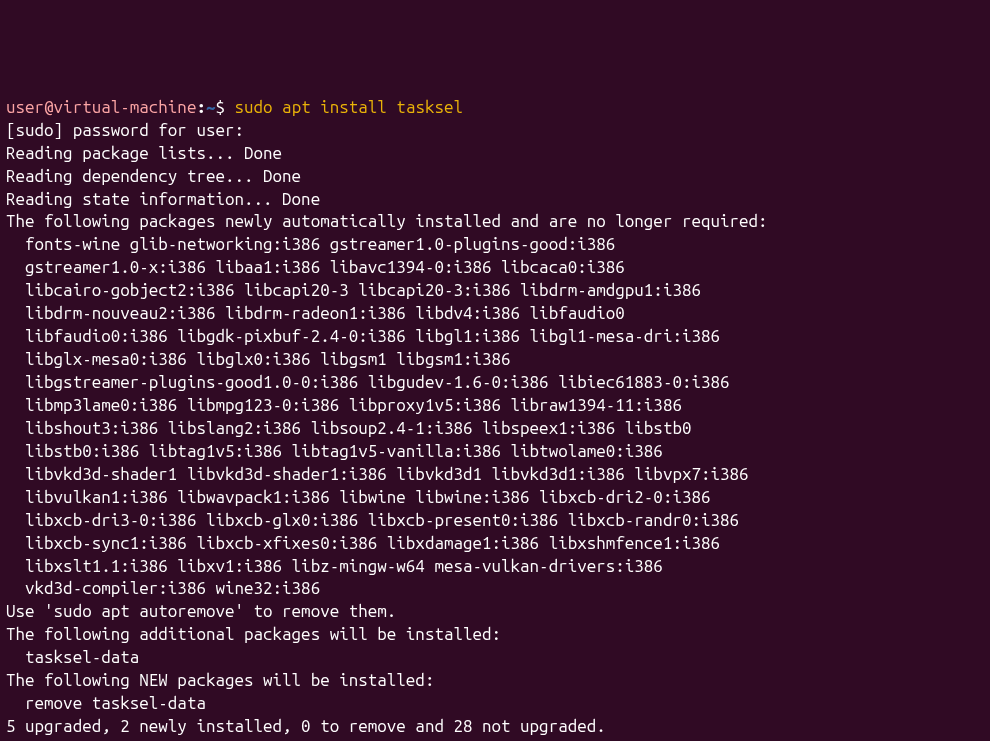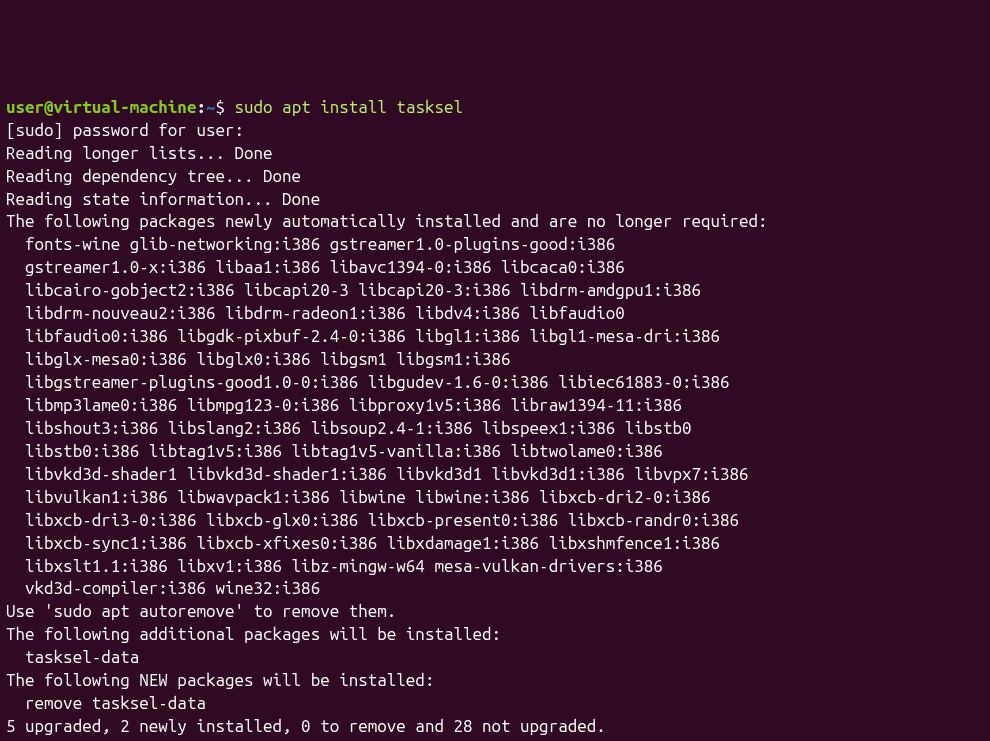--- a/index.html
+++ b/index.html
@@ -13,49 +13,49 @@
       font-family: 'Ubuntu Mono', 'DejaVu Sans Mono', 'Courier New', monospace;
       font-size: 17px;
       line-height: 1.35;
       padding: 4px 6px;
       width: 990px;
       height: 741px;
       overflow: hidden;
       white-space: pre;
     }
     .prompt-user {
-      color: #84cc16;
-      font-weight: bold;
+      color: #fca5a5;
+      font-weight: normal;
     }
     .prompt-colon {
       color: #ffffff;
       font-weight: bold;
     }
     .prompt-path {
       color: #3465a4;
       font-weight: bold;
     }
     .prompt-dollar {
       color: #ffffff;
     }
     .command {
-      color: #bef264;
+      color: #eab308;
     }
     .output-line {
       color: #ffffff;
     }
   </style>
 </head>
 <body>
 
 
 
 <div><span><span class="prompt-user">user@virtual-machine</span><span class="prompt-colon">:</span><span class="prompt-path">~</span><span class="prompt-dollar">$ </span><span class="command">sudo apt install tasksel</span></span>
 <span class="output-line">[sudo] password for user:</span>
-<span class="output-line">Reading longer lists... Done</span>
+<span class="output-line">Reading package lists... Done</span>
 <span class="output-line">Reading dependency tree... Done</span>
 <span class="output-line">Reading state information... Done</span>
 <span class="output-line">The following packages newly automatically installed and are no longer required:</span>
 <span class="output-line">  fonts-wine glib-networking:i386 gstreamer1.0-plugins-good:i386</span>
 <span class="output-line">  gstreamer1.0-x:i386 libaa1:i386 libavc1394-0:i386 libcaca0:i386</span>
 <span class="output-line">  libcairo-gobject2:i386 libcapi20-3 libcapi20-3:i386 libdrm-amdgpu1:i386</span>
 <span class="output-line">  libdrm-nouveau2:i386 libdrm-radeon1:i386 libdv4:i386 libfaudio0</span>
 <span class="output-line">  libfaudio0:i386 libgdk-pixbuf-2.4-0:i386 libgl1:i386 libgl1-mesa-dri:i386</span>
 <span class="output-line">  libglx-mesa0:i386 libglx0:i386 libgsm1 libgsm1:i386</span>
 <span class="output-line">  libgstreamer-plugins-good1.0-0:i386 libgudev-1.6-0:i386 libiec61883-0:i386</span>

